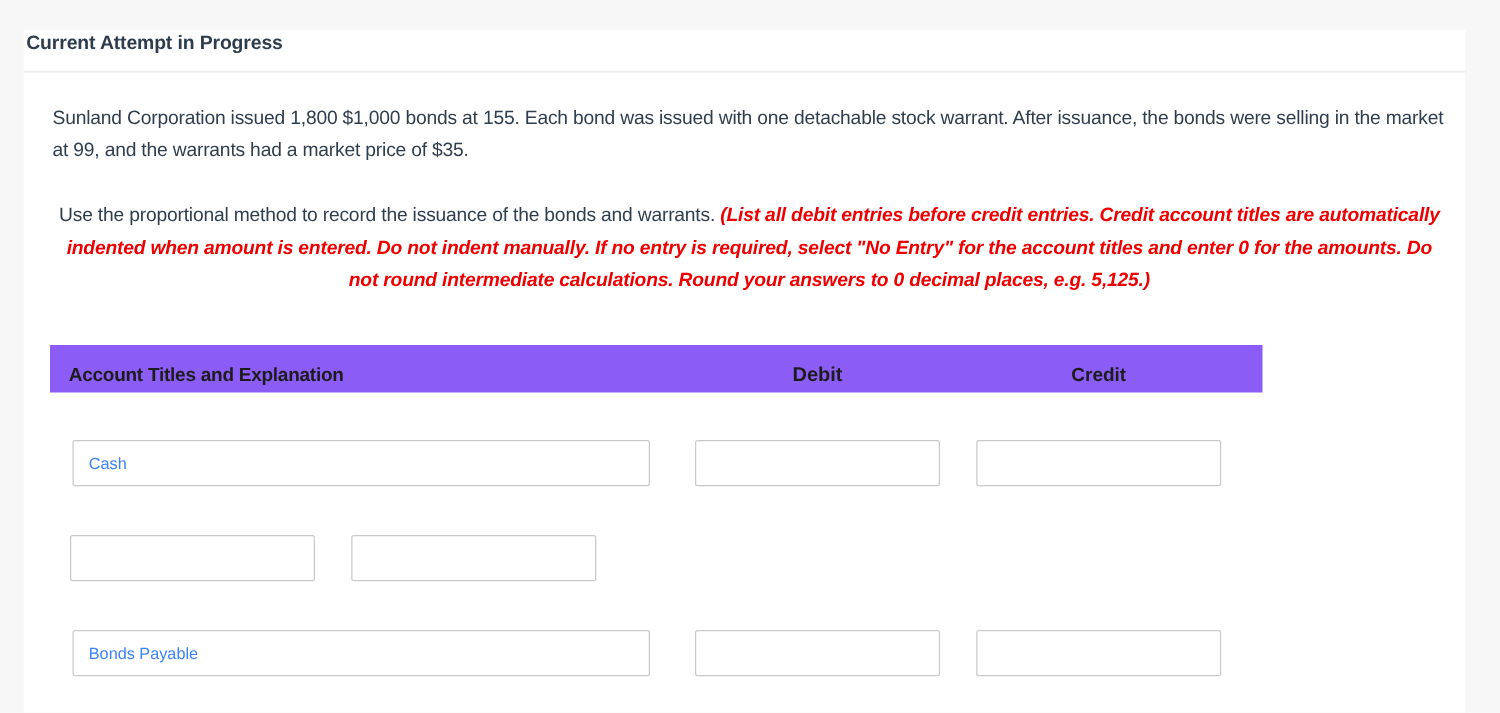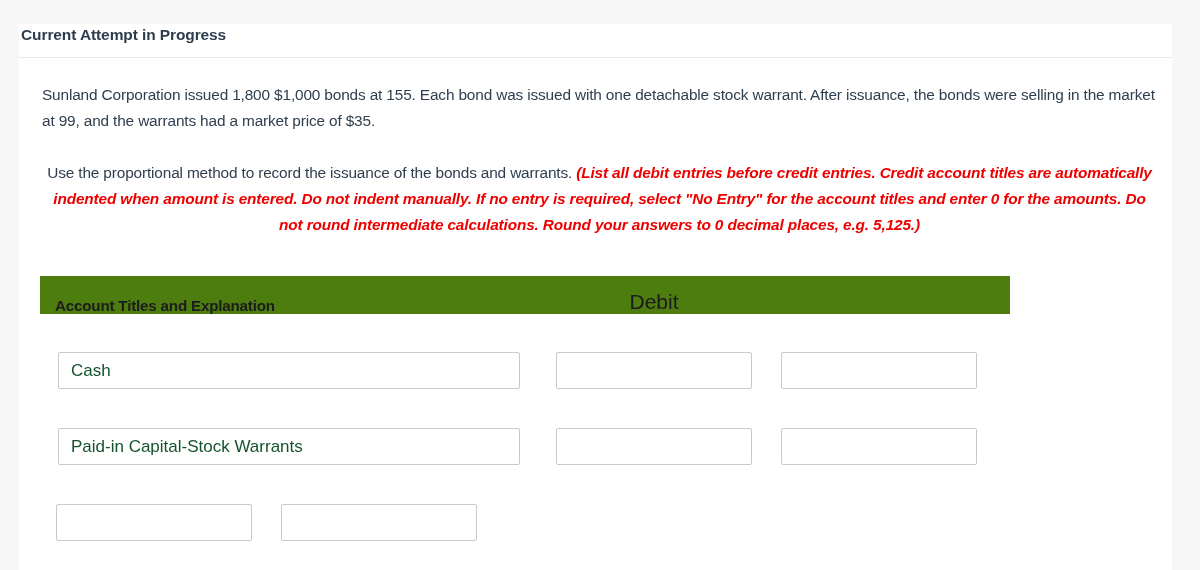--- a/index.html
+++ b/index.html
@@ -81,38 +81,38 @@
 
   
   .table-wrap {
     position: absolute;
     left: 18px;
     top: 194px;
     width: 970px;
   }
   .t-header {
     display: flex;
-    align-items: flex-end;
+    align-items: flex-start;
     height: 38px;
-    background: #4d7c0f;
-    padding: 16px 0 0 0;
+    background: #8b5cf6;
+    padding: 4px 0 0 0;
   }
   .th-account {
     width: 500px;
     padding-left: 15px;
     font-size: 15.2px;
     font-weight: bold;
     color: #1c1c1c;
     letter-spacing: -0.2px;
   }
   .th-debit {
     width: 228px;
     text-align: center;
-    font-size: 21px;
-    font-weight: normal;
+    font-size: 16px;
+    font-weight: bold;
     color: #1c1c1c;
   }
   .th-credit {
     width: 222px;
     text-align: center;
     font-size: 15.2px;
     font-weight: bold;
     color: #1c1c1c;
   }
 
@@ -124,22 +124,22 @@
   .cell-account { width: 500px; padding-left: 18px; }
   .cell-debit   { width: 228px; display: flex; justify-content: center; }
   .cell-credit  { width: 222px; display: flex; justify-content: center; }
 
   .field {
     border: 1px solid #c9c9c9;
     background: #ffffff;
     border-radius: 2px;
     height: 37px;
     line-height: 35px;
-    font-size: 17px;
-    color: #14532d;
+    font-size: 13px;
+    color: #3b82f6;
     padding: 0 12px;
     white-space: nowrap;
     overflow: hidden;
   }
   .field-account { width: 462px; }
   .field-amount  { width: 196px; }
 
   
   .bottom-panel {
     position: absolute;
@@ -171,48 +171,49 @@
 
     <div class="para para-instr">
       <span>Use the proportional method to record the issuance of the bonds and warrants. </span><span class="instr-red">(List all debit entries before credit entries. Credit account titles are automatically indented when amount is entered. Do not indent manually. If no entry is required, select "No Entry" for the account titles and enter 0 for the amounts. Do not round intermediate calculations. Round your answers to 0 decimal places, e.g. 5,125.)</span>
     </div>
 
     <div class="table-wrap">
 
       <div class="t-header">
         <div class="th-account">Account Titles and Explanation</div>
         <div class="th-debit">Debit</div>
+        <div class="th-credit">Credit</div>
       </div>
 
       <div class="t-row">
         <div class="cell-account">
           <div class="field field-account">Cash</div>
         </div>
         <div class="cell-debit">
           <div class="field field-amount"></div>
         </div>
         <div class="cell-credit">
           <div class="field field-amount"></div>
         </div>
       </div>
 
 
       <div class="t-row">
+        <div class="cell-debit">
+          <div class="field field-amount"></div>
+        </div>
+        <div class="cell-credit">
+          <div class="field field-amount"></div>
+        </div>
+      </div>
+
+      <div class="t-row">
         <div class="cell-account">
-          <div class="field field-account">Paid-in Capital-Stock Warrants</div>
-        </div>
-        <div class="cell-debit">
-          <div class="field field-amount"></div>
-        </div>
-        <div class="cell-credit">
-          <div class="field field-amount"></div>
-        </div>
-      </div>
-
-      <div class="t-row">
+          <div class="field field-account">Bonds Payable</div>
+        </div>
         <div class="cell-debit">
           <div class="field field-amount"></div>
         </div>
         <div class="cell-credit">
           <div class="field field-amount"></div>
         </div>
       </div>
 
     </div>
   </div>

